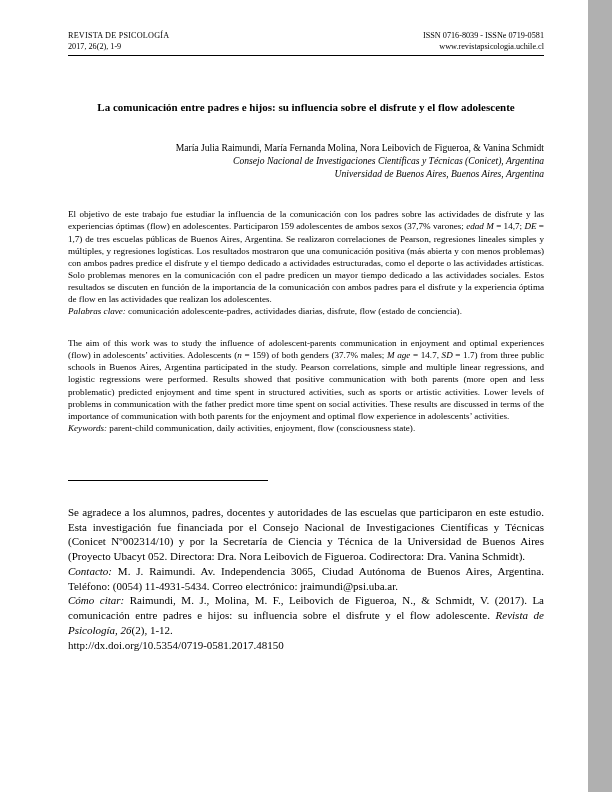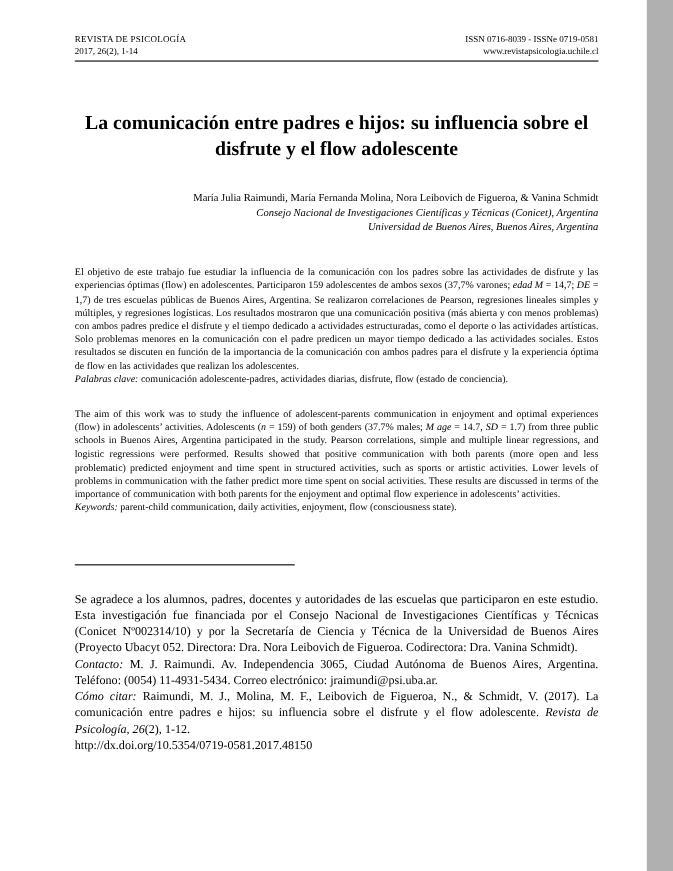--- a/index.html
+++ b/index.html
@@ -42,21 +42,21 @@
   }
   .masthead-right {
     text-align: right;
   }
   
   .title-block {
     margin-top: 44px;
     text-align: center;
   }
   .title-es {
-    font-size: 18px;
+    font-size: 11px;
     font-weight: bold;
     line-height: 1.32;
     margin: 0;
   }
   .title-en {
     font-size: 10.4px;
     font-weight: bold;
     line-height: 1.32;
     margin: 9px 0 0 0;
   }
@@ -120,21 +120,21 @@
 </style>
 </head>
 <body>
 
 <div class="page">
   <div class="content">
 
     <div class="masthead">
       <div class="masthead-left">
         <div class="journal">REVISTA DE PSICOLOGÍA</div>
-        <div class="issue">2017, 26(2), 1-14</div>
+        <div class="issue">2017, 26(2), 1-9</div>
       </div>
       <div class="masthead-right">
         <div>ISSN 0716-8039 - ISSNe 0719-0581</div>
         <div>www.revistapsicologia.uchile.cl</div>
       </div>
     </div>
 
     <div class="title-block">
       <h1 class="title-es">La comunicación entre padres e hijos: su influencia sobre el disfrute y el flow adolescente</h1>
     </div>

